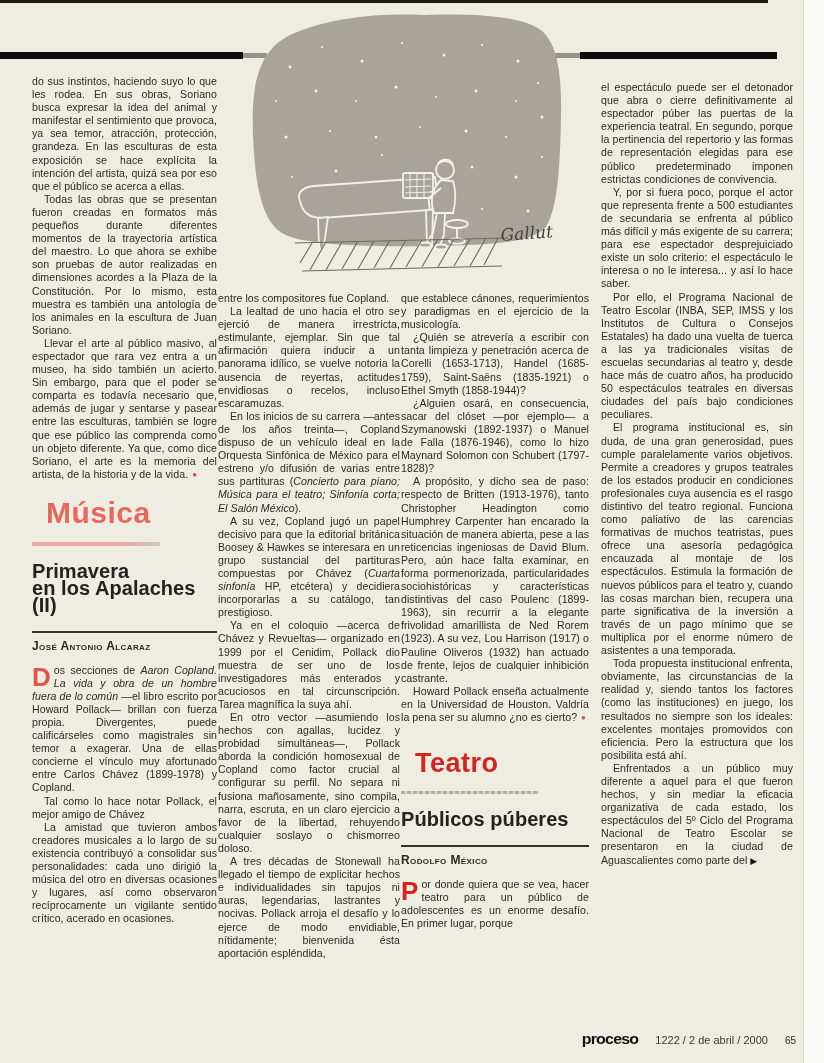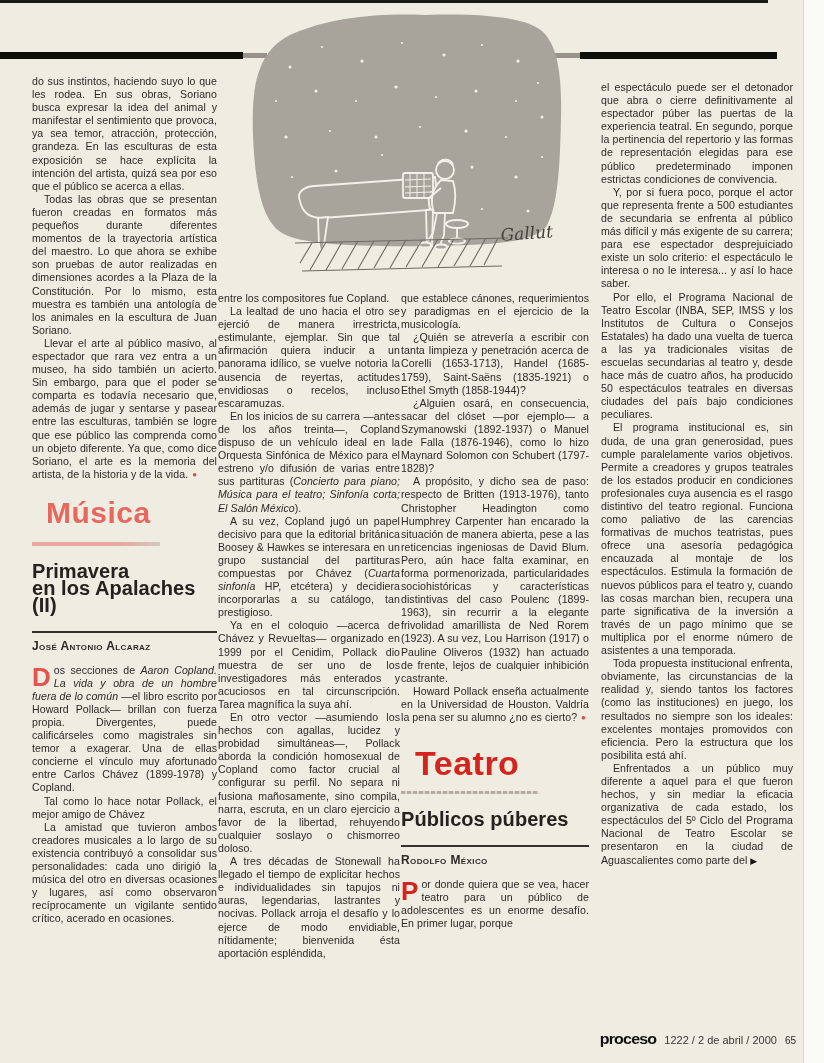--- a/index.html
+++ b/index.html
@@ -13,36 +13,36 @@
   .edge-strip{position:absolute;top:0;right:0;width:20px;height:1063px;background:#fafaf7;border-left:1px solid #d9d6cc;}
   
   .col{position:absolute;font-size:10.6px;line-height:13.1px;text-align:justify;letter-spacing:0.05px;}
   .col p{margin:0;text-indent:12px;}
   .col p.noindent{text-indent:0;}
   .col i{font-style:italic;}
   
   .section-head{font-weight:bold;letter-spacing:0.5px;margin:14px;}
   .musica-head{font-size:30px;line-height:30px;color:#e7695e;margin-top:17px;}
   .musica-underline{width:128px;height:4px;background:linear-gradient(to right,#eba89e 70%,#cfc9bd);margin-top:4px;}
-  .teatro-head{font-size:34px;line-height:27px;color:#d5231d;margin-top:26px;}
+  .teatro-head{font-size:27px;line-height:27px;color:#d5231d;margin-top:26px;}
   .teatro-underline{width:138px;height:3px;margin-top:3px;
     background:repeating-linear-gradient(90deg,#b3aca0 0 4px,#ddd8cc 4px 6px);}
   .sub-title{font-weight:bold;font-size:20px;line-height:17px;color:#23221e;margin-top:17px;text-align:left;}
   .sub-rule{border-bottom:2px solid #34332e;margin:4px 0 7px 0;}
   .byline{font-variant:small-caps;font-weight:bold;font-size:12px;letter-spacing:0.4px;margin-bottom:11px;text-align:left;}
   
   .dropcap{float:left;font-weight:bold;font-size:26px;line-height:22px;padding:2px 3px 0 0;}
   .dc-musica{color:#e0564c;}
   .dc-teatro{color:#d5231d;}
   .dropp{text-indent:0 !important;}
   
   .enddot{color:#d94f43;font-size:8px;margin-left:4px;vertical-align:1px;}
   .contmark{color:#15150f;font-size:9px;margin-left:3px;}
   
-  .footer{position:absolute;top:1030px;left:430px;width:366px;display:flex;justify-content:flex-end;align-items:baseline;gap:8px;}
+  .footer{position:absolute;top:1030px;left:430px;width:366px;display:flex;justify-content:flex-end;align-items:baseline;gap:17px;}
   .footer-logo{font-weight:bold;font-size:16px;letter-spacing:-0.8px;color:#111;transform:scaleY(0.92);}
   .footer-issue{font-size:11px;color:#3a3935;}
   .footer-page{font-size:10px;color:#2b2a26;}
   .cartoon{position:absolute;left:230px;top:5px;}
 </style>
 </head>
 <body>
 
 <div class="page">
 

